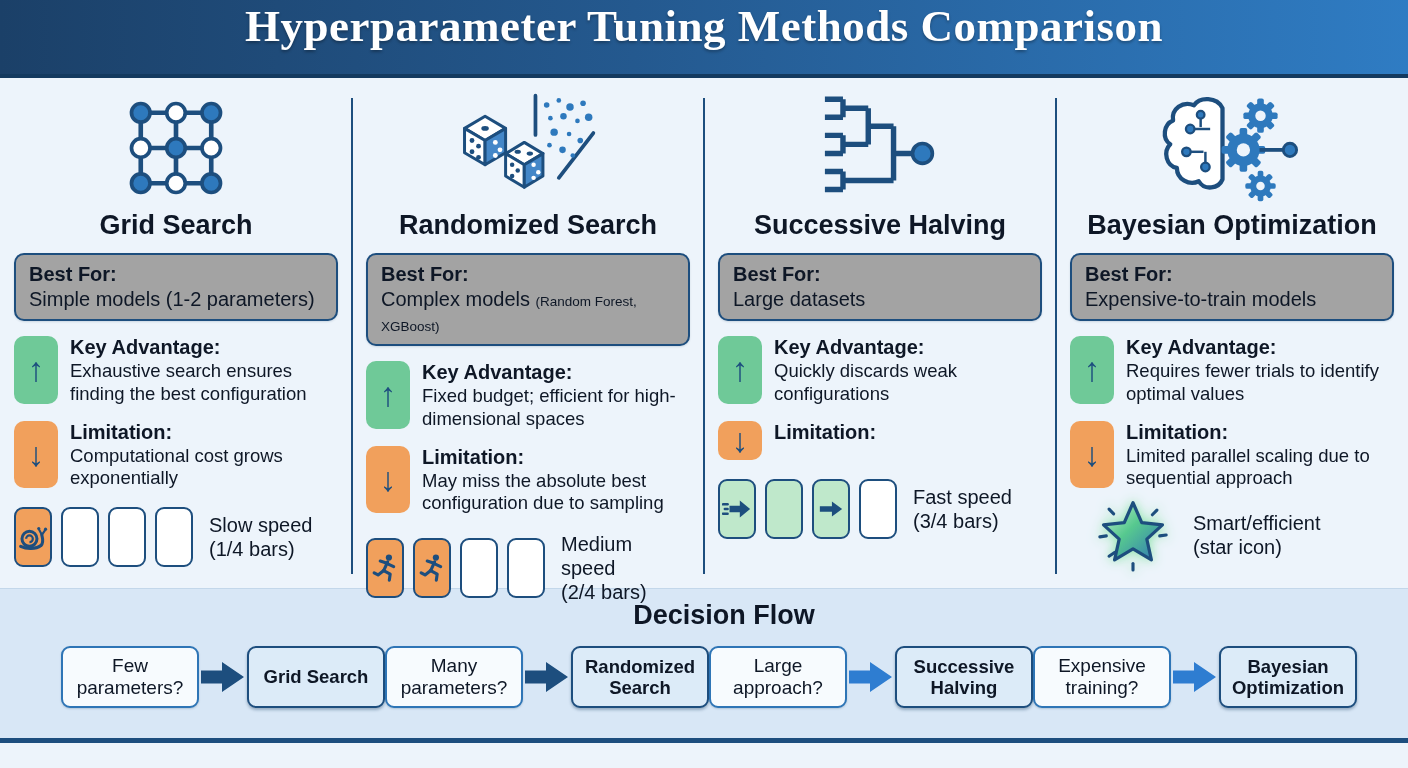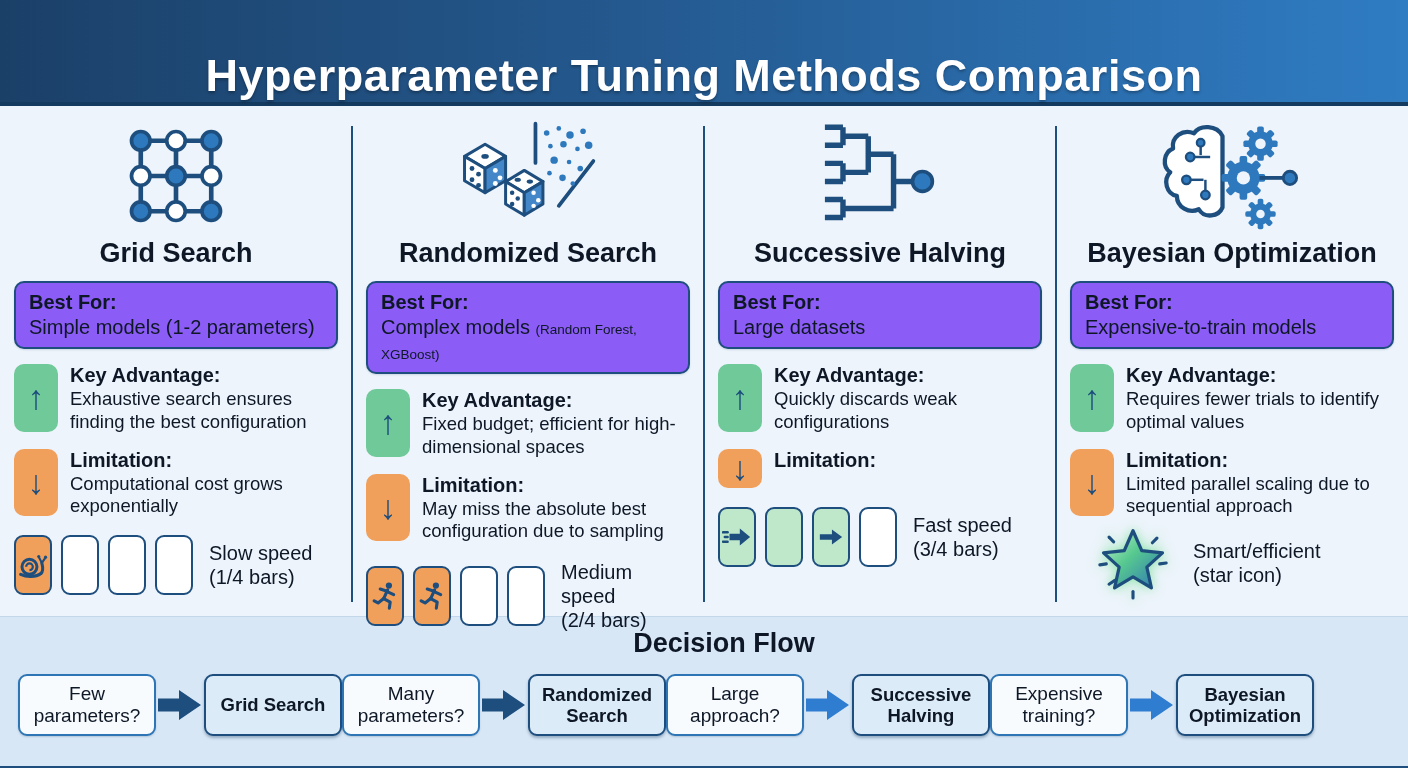--- a/index.html
+++ b/index.html
@@ -4,39 +4,39 @@
 <style>
   * { box-sizing: border-box; margin: 0; padding: 0; }
   html,body { width:1408px; height:768px; }
   body {
     font-family: "Liberation Sans", sans-serif;
     background:#edf4fb;
     color:#0e1726;
     overflow:hidden;
   }
   .header {
-    height:106px;
+    height:78px;
     background:linear-gradient(90deg,#1b4068 0%, #24598f 45%, #2f7cc3 100%);
     border-bottom:4px solid #143a5f;
-    display:flex; align-items:flex-end; justify-content:center;
+    display:flex; align-items:flex-start; justify-content:center;font-family:Liberation Serif, serif;
   }
   .header h1 {
     color:#ffffff; font-size:45px; font-weight:bold; letter-spacing:0.5px;
     text-shadow:0 2px 3px rgba(0,0,0,0.3);
   }
   .columns { display:flex; height:510px; }
   .col { width:352px; padding:12px 14px 0 14px; position:relative; }
   .col:not(:last-child)::after {
     content:''; position:absolute; right:-1px; top:20px; bottom:14px;
     width:2px; background:#1d4e7e;
   }
   .icon-box { height:116px; display:flex; align-items:center; justify-content:center; }
   .col-title { text-align:center; font-size:27px; font-weight:bold; margin:4px 0 12px 0; }
   .best-for {
-    border:2px solid #1d4e7e; border-radius:10px; background:#8b5cf6;
+    border:2px solid #1d4e7e; border-radius:10px; background:#a3a3a3;
     padding:7px 13px; font-size:20px; line-height:1.25;
     box-shadow:0 1px 2px rgba(20,58,95,0.15);
   }
   .best-for .lbl { font-weight:bold; display:block; }
   .best-for .note { font-size:13.5px; }
   .row { display:flex; gap:12px; margin-top:13px; align-items:stretch; }
   .chip {
     width:44px; flex:none; border-radius:10px; margin:2px 0;
     display:flex; align-items:center; justify-content:center;
     font-size:34px; font-weight:bold; color:#1d4e7e;
@@ -53,21 +53,21 @@
     display:flex; align-items:center; justify-content:center;
   }
   .bar.orange { background:#f1a05c; }
   .bar.green  { background:#bfe8cb; }
   .speed-label { font-size:20px; line-height:1.2; margin-left:7px; }
   .flow {
     height:150px; background:#d8e7f6; border-top:1px solid #c3d7ea;
     padding-top:11px;
   }
   .flow-title { text-align:center; font-size:27px; font-weight:bold;padding-left:40px; }
-  .flow-row { display:flex; padding:0 18px; margin-top:15px; }
+  .flow-row { display:flex; padding:0 61px; margin-top:15px; }
   .step { display:flex; align-items:center; }
   .qbox, .abox {
     width:138px; height:62px; border-radius:9px;
     display:flex; align-items:center; justify-content:center; text-align:center;
     padding:0 8px; line-height:1.15;
   }
   .qbox {
     background:#f7fbfe; border:2px solid #2e75b6; font-size:19px;
     box-shadow:0 1px 2px rgba(20,58,95,0.2);
   }

